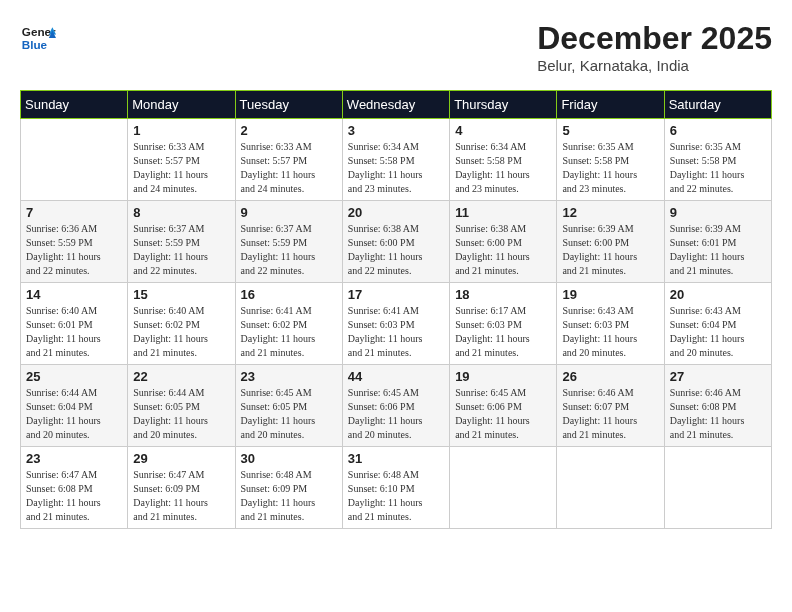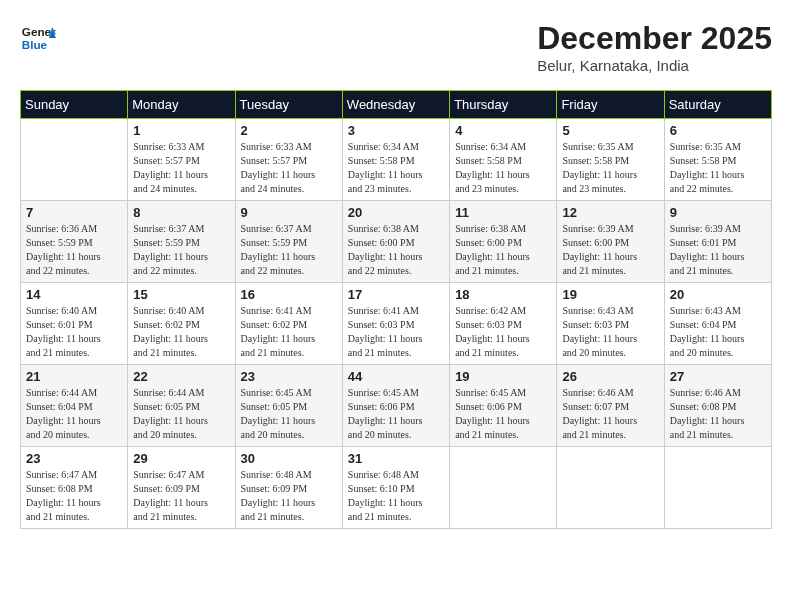--- a/index.html
+++ b/index.html
@@ -231,21 +231,21 @@
         </td>
         <td>
           <div class="day-num">17</div>
           <div class="day-info" style="white-space: pre-line;">Sunrise: 6:41 AM
 Sunset: 6:03 PM
 Daylight: 11 hours
 and 21 minutes.</div>
         </td>
         <td>
           <div class="day-num">18</div>
-          <div class="day-info" style="white-space: pre-line;">Sunrise: 6:42 AM
+          <div class="day-info" style="white-space: pre-line;">Sunrise: 6:17 AM
 Sunset: 6:03 PM
 Daylight: 11 hours
 and 21 minutes.</div>
         </td>
         <td>
           <div class="day-num">19</div>
           <div class="day-info" style="white-space: pre-line;">Sunrise: 6:43 AM
 Sunset: 6:03 PM
 Daylight: 11 hours
 and 20 minutes.</div>
@@ -253,21 +253,21 @@
         <td>
           <div class="day-num">20</div>
           <div class="day-info" style="white-space: pre-line;">Sunrise: 6:43 AM
 Sunset: 6:04 PM
 Daylight: 11 hours
 and 20 minutes.</div>
         </td>
       </tr>
       <tr>
         <td>
-          <div class="day-num">21</div>
+          <div class="day-num">25</div>
           <div class="day-info" style="white-space: pre-line;">Sunrise: 6:44 AM
 Sunset: 6:04 PM
 Daylight: 11 hours
 and 20 minutes.</div>
         </td>
         <td>
           <div class="day-num">22</div>
           <div class="day-info" style="white-space: pre-line;">Sunrise: 6:44 AM
 Sunset: 6:05 PM
 Daylight: 11 hours

